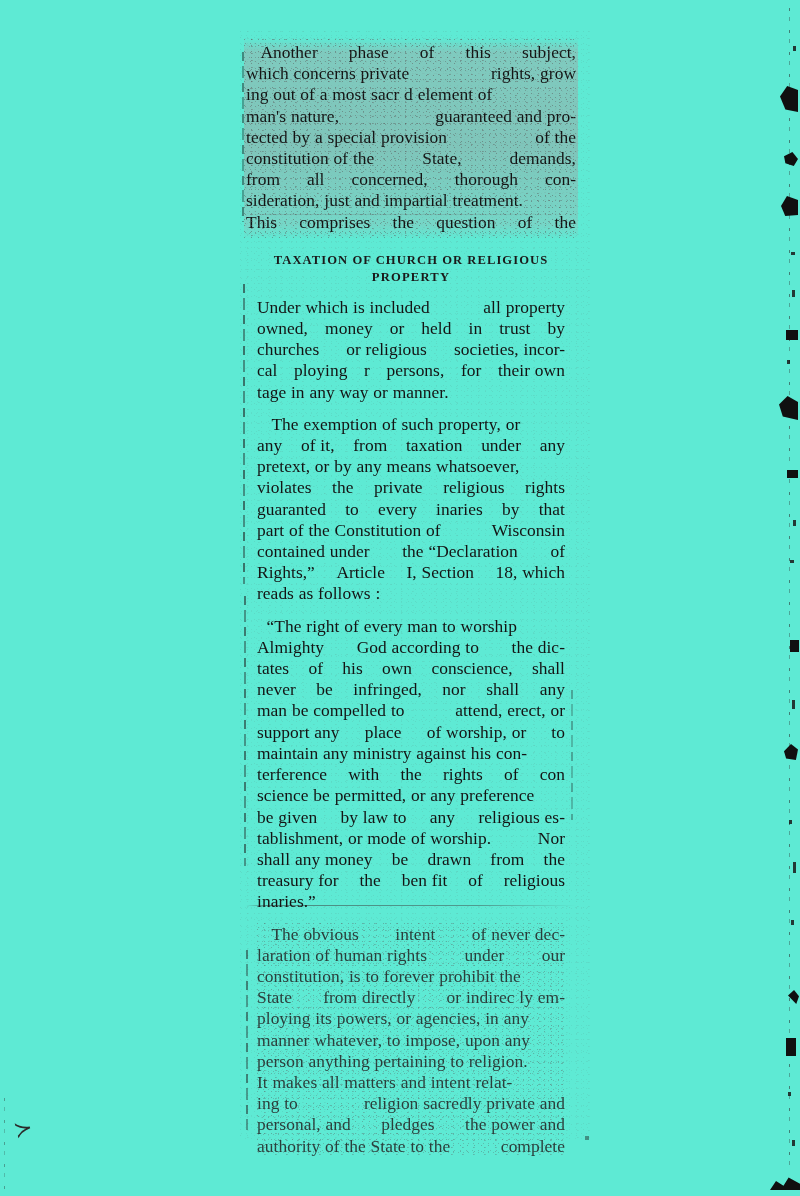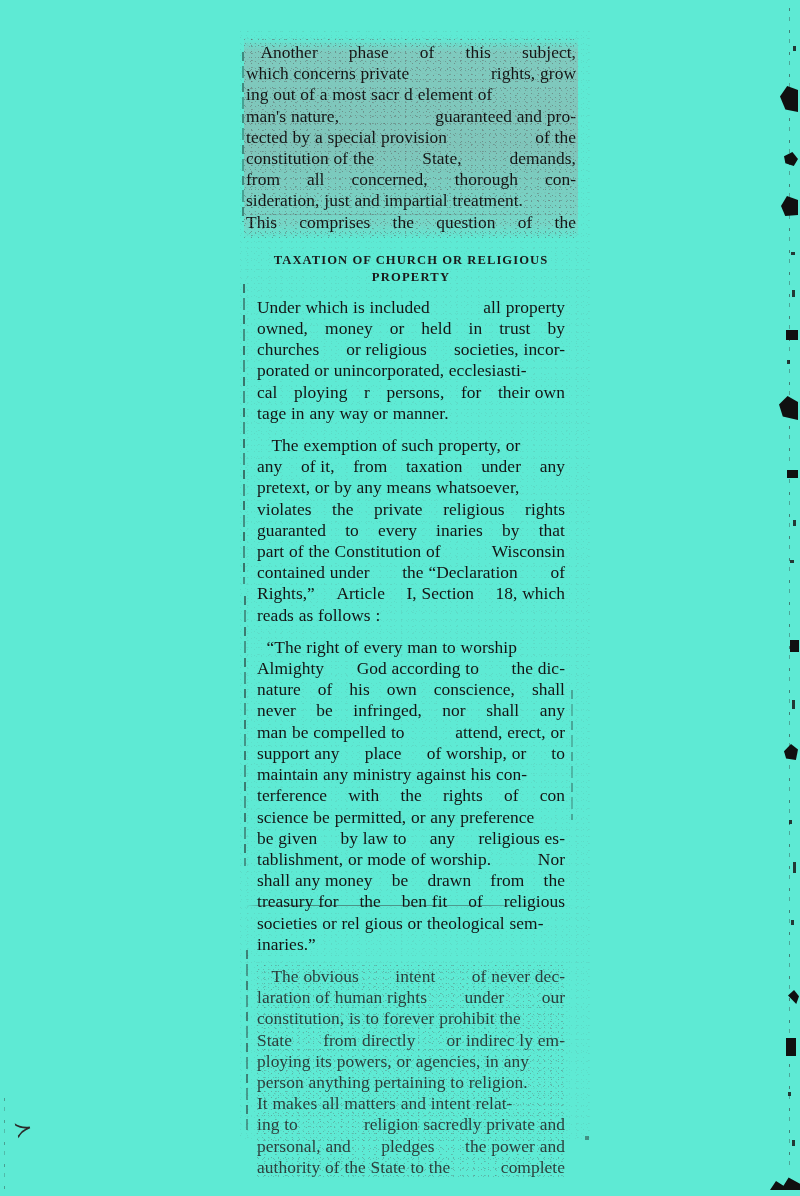--- a/index.html
+++ b/index.html
@@ -225,21 +225,20 @@
           <span>held</span>
           <span>in</span>
           <span>trust</span>
           <span>by</span>
         </span>
       <span class="ln j">
           <span>churches</span>
           <span>or religious</span>
           <span>societies, incor-</span>
         </span>
-      <span class="ln">porated or unincorporated, ecclesiasti-</span>
       <span class="ln j">
           <span>cal</span>
           <span>ploying</span>
           <span>r</span>
           <span>persons,</span>
           <span>for</span>
           <span>their own</span>
         </span>
       <span class="ln">tage in any way or manner.</span>
     </div>
@@ -293,21 +292,21 @@
     <div class="para">
       <span class="ln j">
           <span>&nbsp;&nbsp;“The right of every man to worship</span>
         </span>
       <span class="ln j">
           <span>Almighty</span>
           <span>God according to</span>
           <span>the dic-</span>
         </span>
       <span class="ln j">
-          <span>nature</span>
+          <span>tates</span>
           <span>of</span>
           <span>his</span>
           <span>own</span>
           <span>conscience,</span>
           <span>shall</span>
         </span>
       <span class="ln j">
           <span>never</span>
           <span>be</span>
           <span>infringed,</span>
@@ -352,21 +351,20 @@
           <span>from</span>
           <span>the</span>
         </span>
       <span class="ln j">
           <span>treasury for</span>
           <span>the</span>
           <span>ben fit</span>
           <span>of</span>
           <span>religious</span>
         </span>
-      <span class="ln">societies or rel gious or theological sem-</span>
       <span class="ln">inaries.”</span>
     </div>
 
     <div class="para faded" id="p-closing">
       <div class="grain"></div>
       <span class="ln j">
           <span>&nbsp;&nbsp;&nbsp;The obvious</span>
           <span>intent</span>
           <span>of never dec-</span>
         </span>
@@ -375,20 +373,21 @@
           <span>under</span>
           <span>our</span>
         </span>
       <span class="ln">constitution, is to forever prohibit the</span>
       <span class="ln j">
           <span>State</span>
           <span>from directly</span>
           <span>or indirec ly em-</span>
         </span>
       <span class="ln">ploying its powers, or agencies, in any</span>
+      <span class="ln">manner whatever, to impose, upon any</span>
       <span class="ln">person anything pertaining to religion.</span>
       <span class="ln">It makes all matters and intent relat-</span>
       <span class="ln j">
           <span>ing to</span>
           <span>religion sacredly private and</span>
         </span>
       <span class="ln j">
           <span>personal, and</span>
           <span>pledges</span>
           <span>the power and</span>

